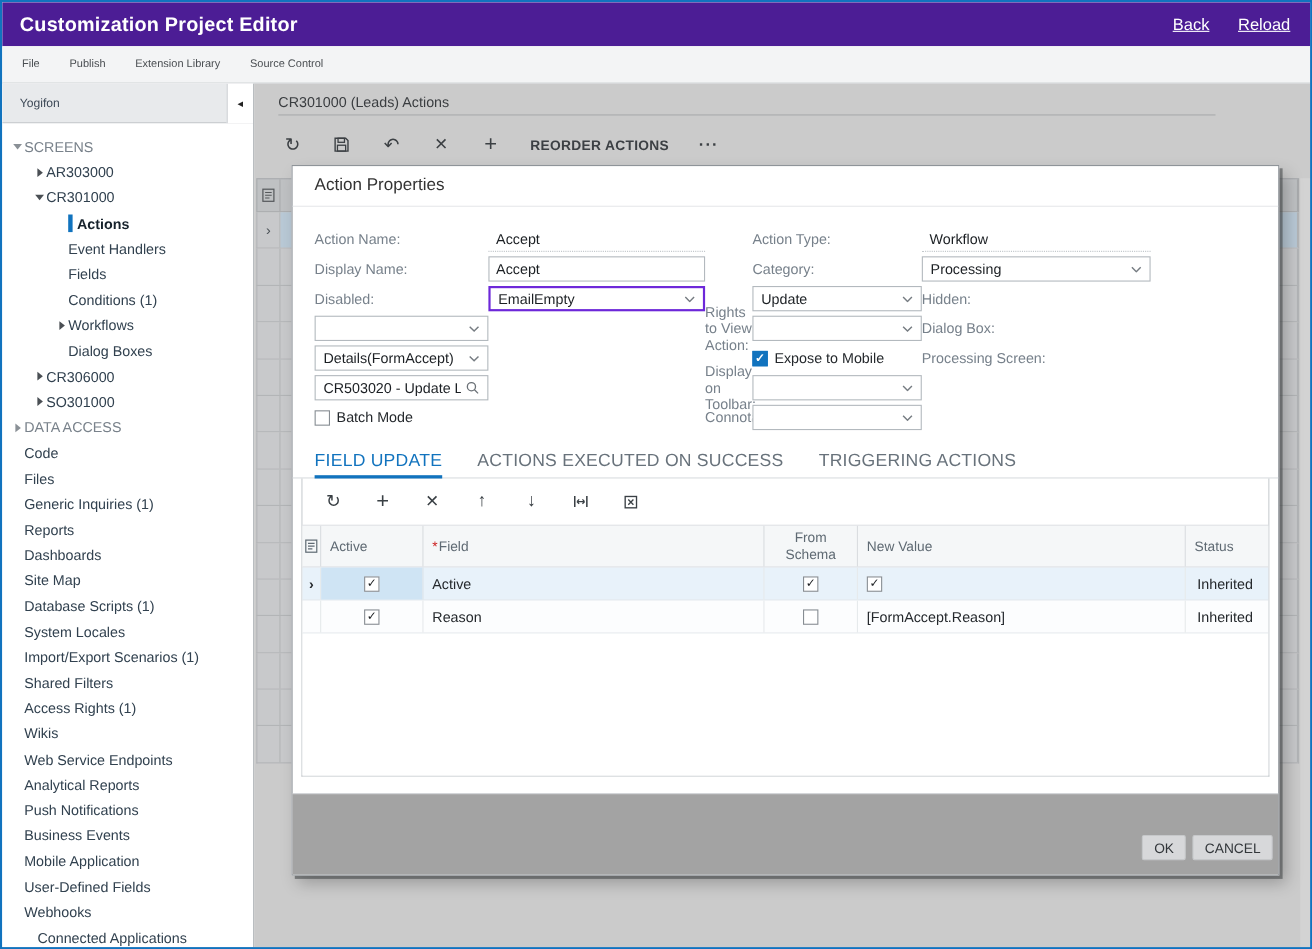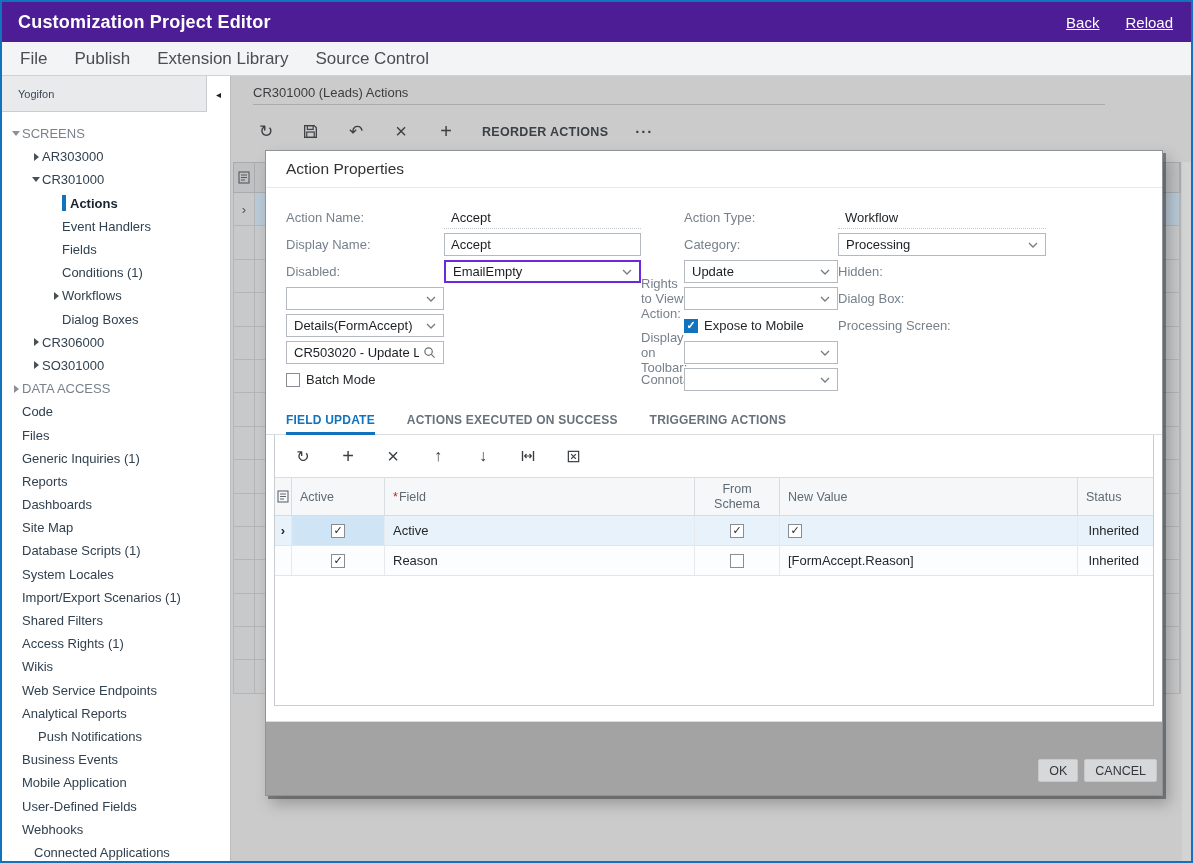--- a/index.html
+++ b/index.html
@@ -7,21 +7,21 @@
   .app{position:relative;width:1193px;height:863px;background:#fff;overflow:hidden;border:2px solid #1173be;}
 
   
   .titlebar{position:absolute;left:0;top:0;right:0;height:40px;background:#4c1d95;display:flex;align-items:center;justify-content:space-between;padding:0 18px 0 16px;}
   .titlebar .ttl{color:#fff;font-size:18px;font-weight:bold;letter-spacing:.2px;}
   .titlebar .links{display:flex;gap:26px;}
   .titlebar .links a{color:#fff;font-size:15px;text-decoration:underline;cursor:pointer;}
 
   
   .menubar{position:absolute;left:0;top:40px;right:0;height:34px;background:#f3f4f5;border-bottom:1px solid #cfd3d6;display:flex;align-items:center;padding-left:18px;gap:27px;}
-  .menubar span{font-size:17px;color:#4a4e52;cursor:pointer;}
+  .menubar span{font-size:10px;color:#4a4e52;cursor:pointer;}
 
   
   .sidebar{position:absolute;left:0;top:74px;bottom:0;width:229px;background:#fff;border-right:1px solid #b9bdc0;overflow:hidden;}
   .side-head{height:36px;background:#e8eaec;border-bottom:1px solid #c9ccd0;display:flex;align-items:center;position:relative;}
   .side-head .pname{font-size:11px;color:#3c4856;padding-left:16px;}
   .collapse-btn{position:absolute;right:0;top:0;width:24px;height:36px;background:#fff;border-left:1px solid #c9ccd0;display:flex;align-items:center;justify-content:center;font-size:10px;color:#222;cursor:pointer;}
   .tree{padding-top:10px;}
   .tree-row{height:23.2px;display:flex;align-items:center;font-size:13px;color:#31414f;cursor:pointer;position:relative;}
   .tree-row .arrow{width:12px;display:inline-flex;justify-content:center;flex:none;}
   .tri-r{width:0;height:0;border-left:5px solid #4a4f54;border-top:4px solid transparent;border-bottom:4px solid transparent;}
@@ -60,21 +60,21 @@
   .control.hl{border:2px solid #6d28d9;}
   .static{height:23px;width:100%;border-bottom:1px dotted #c3c8cc;display:flex;align-items:center;padding:0 7px;font-size:13px;color:#1b1f23;}
   input.txt{height:23px;width:100%;border:1px solid #b3b9be;padding:0 6px;font-size:13px;color:#1b1f23;outline:none;}
   .chevW{flex:none;margin-left:4px;display:flex;}
   .cbrow{display:flex;align-items:center;gap:6px;font-size:13px;color:#24282c;cursor:pointer;}
   .cb{width:14px;height:14px;border:1px solid #878d93;background:#fff;display:inline-flex;align-items:center;justify-content:center;font-size:11px;color:#1c1f22;flex:none;}
   .cb.blue{background:#1173be;border-color:#1173be;color:#fff;font-weight:bold;}
 
   
   .tabs{margin-top:13px;height:29px;border-bottom:1px solid #dadde0;display:flex;gap:32px;padding-left:20px;flex:none;}
-  .tab{font-size:12px;font-weight:bold;letter-spacing:.2px;color:#68727b;display:flex;align-items:center;cursor:pointer;position:relative;}
+  .tab{font-size:16px;font-weight:normal;letter-spacing:.2px;color:#68727b;display:flex;align-items:center;cursor:pointer;position:relative;}
   .tab.active{color:#1173be;}
   .tab.active::after{content:"";position:absolute;left:0;right:0;bottom:-1px;height:3px;background:#1173be;}
 
   
   .gridbox{margin:0 8px;border:1px solid #c9cdd1;border-top:none;flex:1;display:flex;flex-direction:column;min-height:0;}
   .gtoolbar{height:43px;border-bottom:1px solid #dadde0;display:flex;align-items:center;gap:27px;padding-left:19px;color:#3a4045;flex:none;}
   .gtoolbar .tbi{font-size:16px;width:18px;text-align:center;cursor:pointer;display:flex;justify-content:center;align-items:center;}
   .thead{display:grid;grid-template-columns:17px 93px 310px 85px 298px 1fr;background:#f5f7f8;border-bottom:1px solid #d9dcdf;height:38px;flex:none;}
   .thead>div{font-size:12.5px;color:#5f6a73;border-right:1px solid #dadde0;display:flex;align-items:center;padding:0 8px;}
   .thead>div:last-child{border-right:none;}
@@ -235,21 +235,21 @@
           <span>Wikis</span>
         </div>
         <div class="tree-row" style="padding-left: 8px;">
           <span class="arrow"></span>
           <span>Web Service Endpoints</span>
         </div>
         <div class="tree-row" style="padding-left: 8px;">
           <span class="arrow"></span>
           <span>Analytical Reports</span>
         </div>
-        <div class="tree-row" style="padding-left: 24px;">
+        <div class="tree-row" style="padding-left: 8px;">
           <span class="arrow"></span>
           <span>Push Notifications</span>
         </div>
         <div class="tree-row" style="padding-left: 8px;">
           <span class="arrow"></span>
           <span>Business Events</span>
         </div>
         <div class="tree-row" style="padding-left: 8px;">
           <span class="arrow"></span>
           <span>Mobile Application</span>

